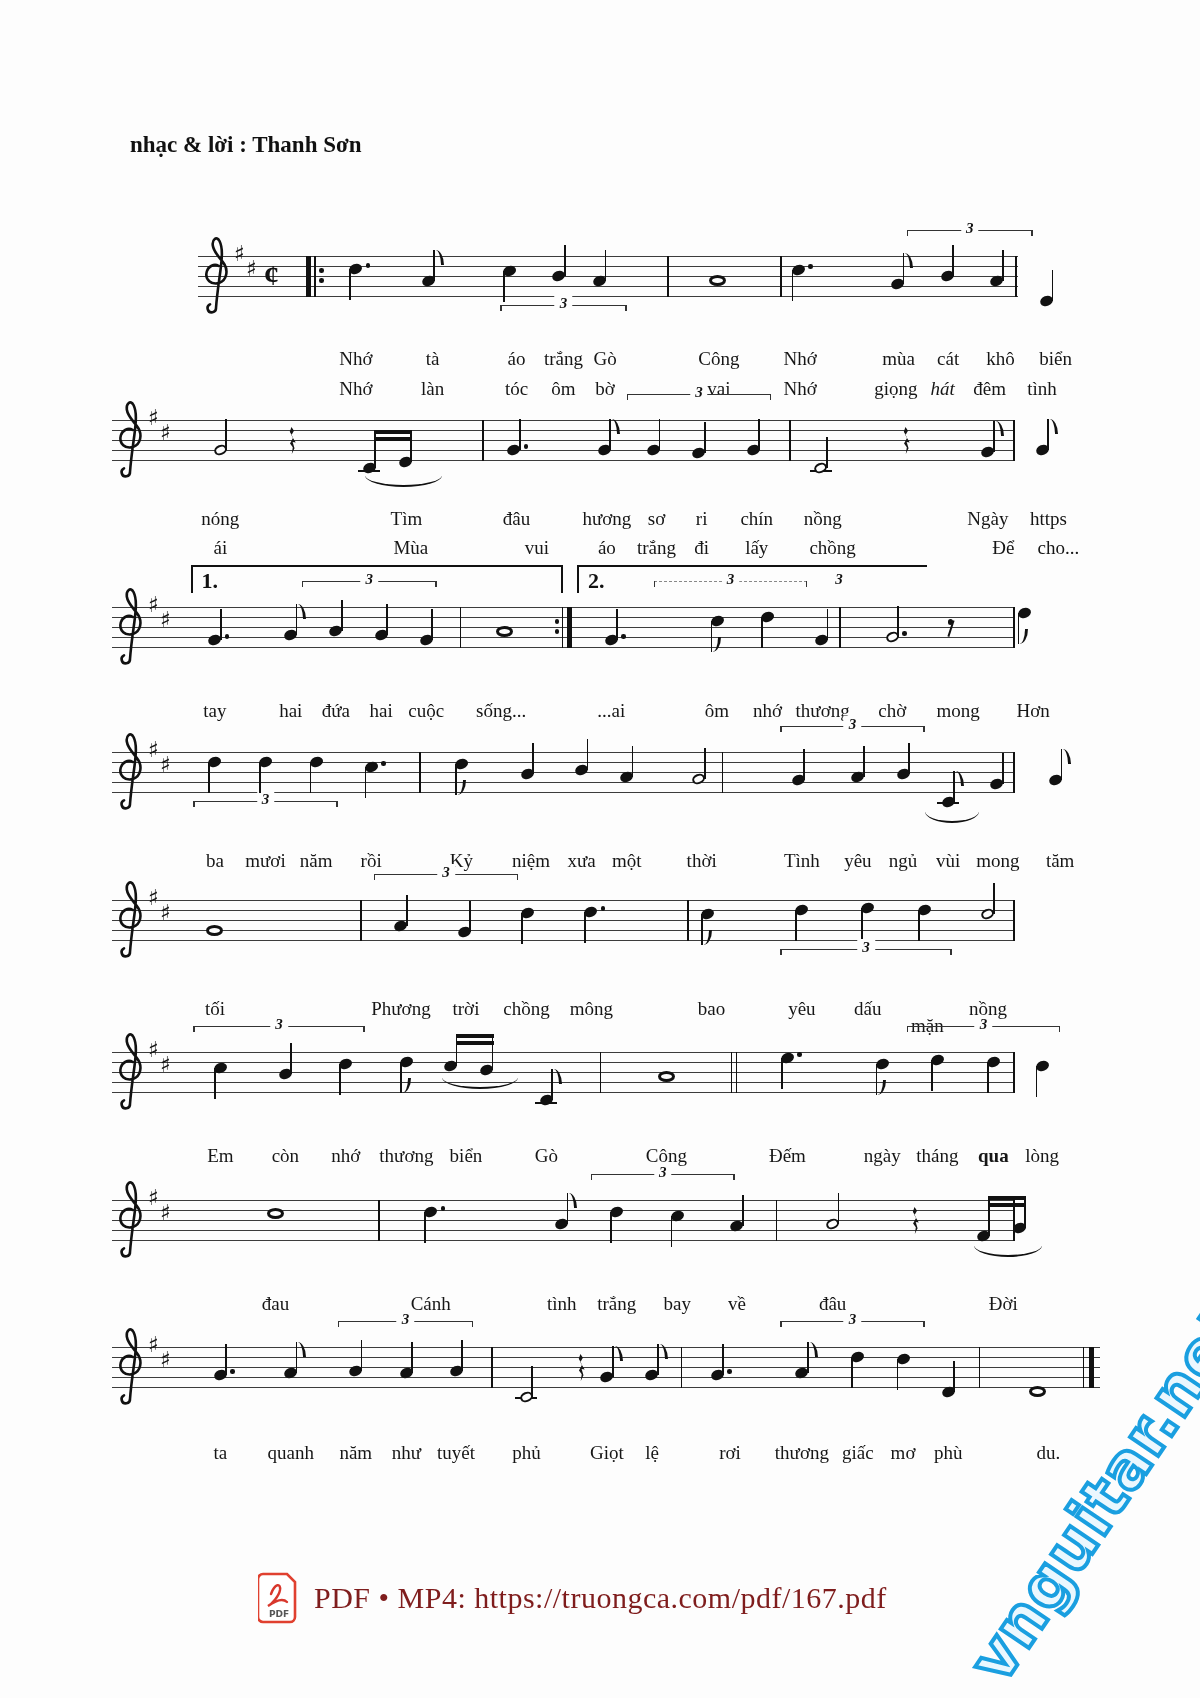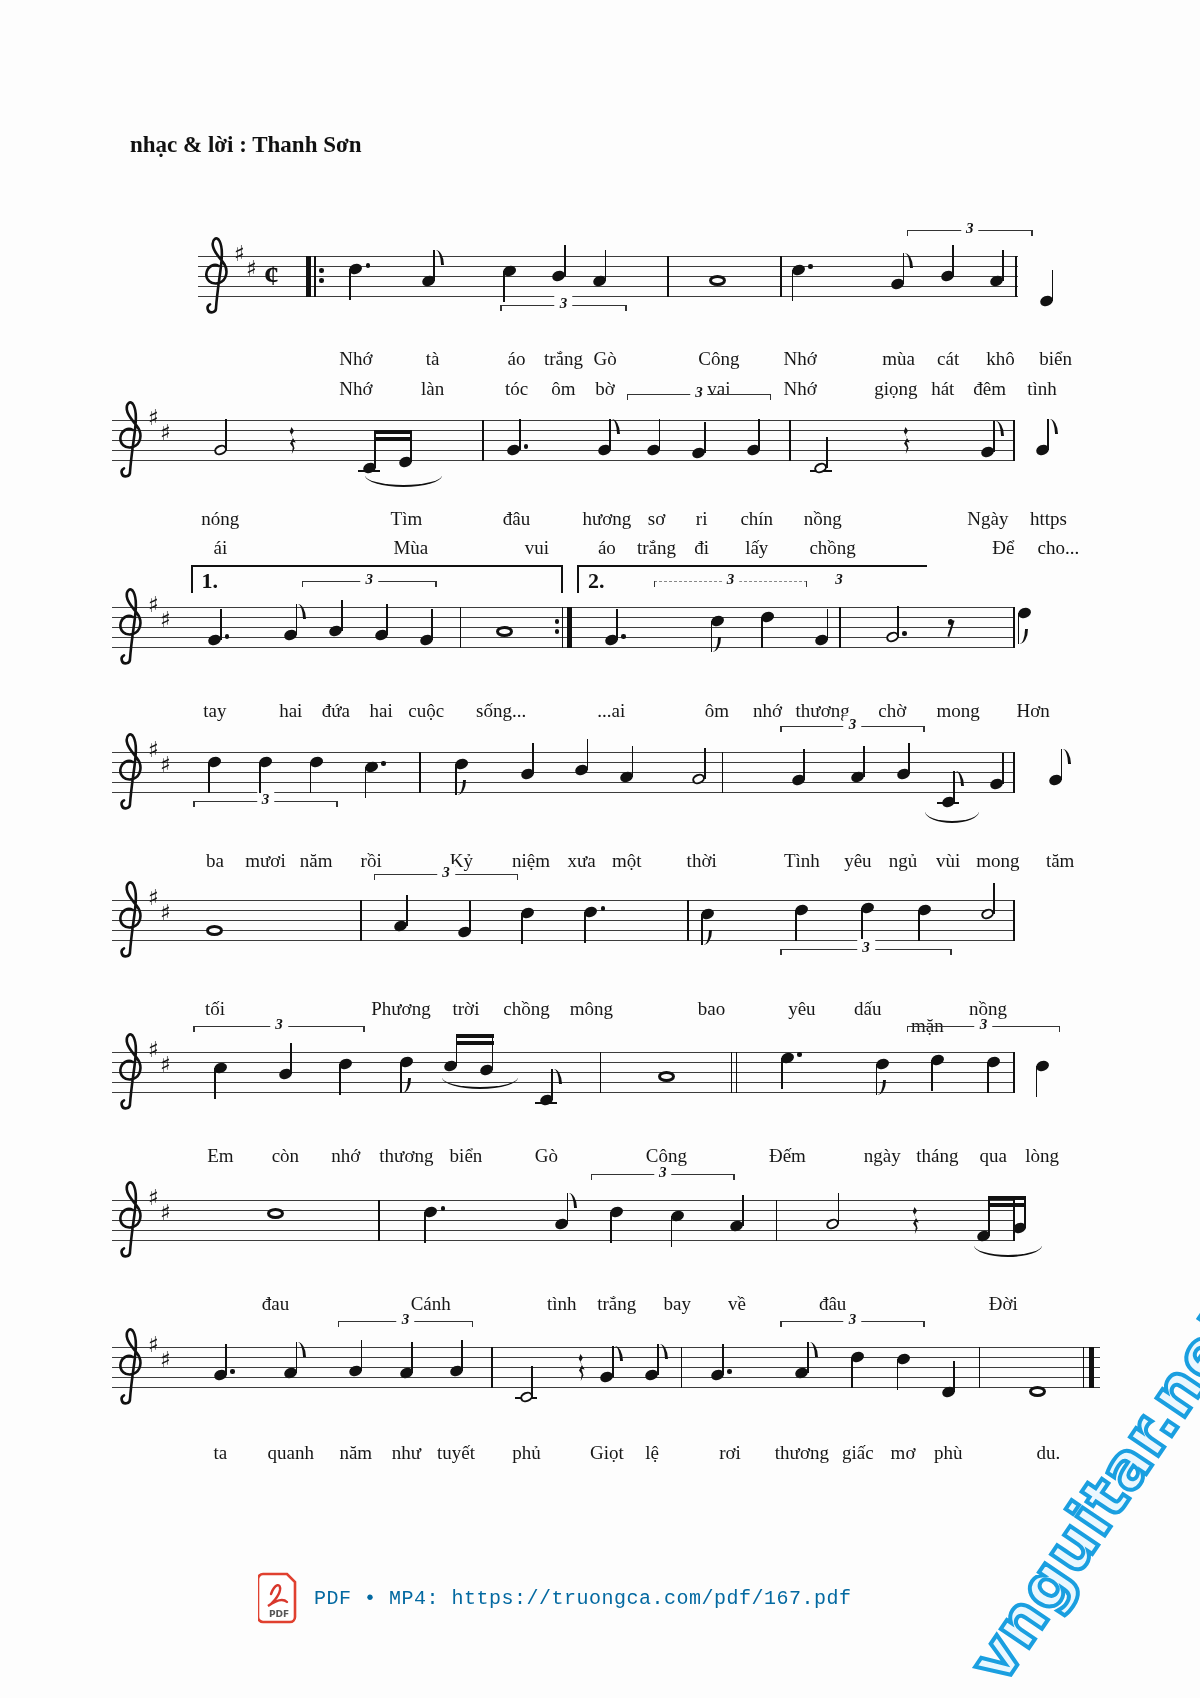--- a/index.html
+++ b/index.html
@@ -39,21 +39,21 @@
   .tick{position:absolute;width:1.6px;height:6px;background:#333;top:0;}
   .tupnum{position:absolute;left:50%;top:-10px;transform:translateX(-50%);
           font-style:italic;font-weight:bold;font-size:15px;background:#fdfdfd;padding:0 5px;line-height:1.1;}
   .volta{position:absolute;border-top:2.2px solid #111;border-left:2.2px solid #111;height:26px;}
   .volta.closed{border-right:2.2px solid #111;}
   .vlabel{position:absolute;left:9px;top:1px;font-weight:bold;font-size:22px;}
   .slur{position:absolute;height:11px;border-bottom:2px solid #111;border-radius:0 0 55% 55% / 0 0 100% 100%;}
   .lyr{position:absolute;transform:translateX(-50%);white-space:nowrap;font-size:19px;color:#161616;}
   .footer{position:absolute;left:258px;top:1572px;display:flex;align-items:center;}
   .pdfico{width:42px;height:52px;margin-right:14px;}
-  .ftext{font-size:20px;color:#0369a1;letter-spacing:.5px;font-family:Liberation Mono, monospace;}
+  .ftext{font-size:30px;color:#7f1d1d;letter-spacing:.5px;font-family:Liberation Serif, serif;}
   .watermark{position:absolute;left:985px;top:1638px;transform:rotate(-56deg);transform-origin:0 50%;
              font-family:"DejaVu Sans",sans-serif;font-weight:bold;font-size:62px;letter-spacing:1px;
              color:#eaf7fe;-webkit-text-stroke:4px #1a9fe0;white-space:nowrap;}
 </style>
 </head>
 <body>
 
 <div class="page">
   <div class="credit">nhạc &amp; lời : Thanh Sơn</div>
 
@@ -126,21 +126,21 @@
         <div class="lyr" style="left: 888.552px; top: 142px;">khô</div>
         <div class="lyr" style="left: 943.635px; top: 142px;">biển</div>
         <div class="lyr" style="left: 243.81px; top: 172px;">Nhớ</div>
         <div class="lyr" style="left: 320.565px; top: 172px;">làn</div>
         <div class="lyr" style="left: 404.544px; top: 172px;">tóc</div>
         <div class="lyr" style="left: 451.5px; top: 172px;">ôm</div>
         <div class="lyr" style="left: 493.038px; top: 172px;">bờ</div>
         <div class="lyr" style="left: 606.816px; top: 172px;">vai</div>
         <div class="lyr" style="left: 688.086px; top: 172px;">Nhớ</div>
         <div class="lyr" style="left: 783.804px; top: 172px;">giọng</div>
-        <div class="lyr" style="left: 830.76px; top: 172px;">hát</div>
+        <div class="lyr" style="left: 830.76px; top: 172px; font-style: italic;">hát</div>
         <div class="lyr" style="left: 877.716px; top: 172px;">đêm</div>
         <div class="lyr" style="left: 930.09px; top: 172px;">tình</div>
       </div>
       <div class="stave" style="top: 370px;">
         <div class="sline" style="left: 0px; width: 903px; top: 50px;"></div>
         <div class="sline" style="left: 0px; width: 903px; top: 60px;"></div>
         <div class="sline" style="left: 0px; width: 903px; top: 70px;"></div>
         <div class="sline" style="left: 0px; width: 903px; top: 80px;"></div>
         <div class="sline" style="left: 0px; width: 903px; top: 90px;"></div>
         <svg class="clef-svg" width="30" height="90" viewBox="0 0 30 90" style="left:2px">
@@ -496,21 +496,21 @@
         <div class="lyr" style="left: 108.36px; top: 143px;">Em</div>
         <div class="lyr" style="left: 173.376px; top: 143px;">còn</div>
         <div class="lyr" style="left: 233.877px; top: 143px;">nhớ</div>
         <div class="lyr" style="left: 294.378px; top: 143px;">thương</div>
         <div class="lyr" style="left: 353.976px; top: 143px;">biển</div>
         <div class="lyr" style="left: 434.343px; top: 143px;">Gò</div>
         <div class="lyr" style="left: 554.442px; top: 143px;">Công</div>
         <div class="lyr" style="left: 675.444px; top: 143px;">Đếm</div>
         <div class="lyr" style="left: 770.259px; top: 143px;">ngày</div>
         <div class="lyr" style="left: 825.342px; top: 143px;">tháng</div>
-        <div class="lyr" style="left: 881.328px; top: 143px;">qua</div>
+        <div class="lyr" style="left: 881.328px; top: 143px; font-weight: bold;">qua</div>
         <div class="lyr" style="left: 930.09px; top: 143px;">lòng</div>
       </div>
       <div class="stave" style="top: 1150px;">
         <div class="sline" style="left: 0px; width: 903px; top: 50px;"></div>
         <div class="sline" style="left: 0px; width: 903px; top: 60px;"></div>
         <div class="sline" style="left: 0px; width: 903px; top: 70px;"></div>
         <div class="sline" style="left: 0px; width: 903px; top: 80px;"></div>
         <div class="sline" style="left: 0px; width: 903px; top: 90px;"></div>
         <svg class="clef-svg" width="30" height="90" viewBox="0 0 30 90" style="left:2px">
           <path d="M16 78 a4.2 4.2 0 1 1 -6 -3.6 M16 78 C17 64 19 52 20.5 40 C22 28 23 18 19.5 11 C16.5 5.5 12 9.5 12.8 15.5 C13.8 23 21 28.5 24.5 34.5 C28 40.5 27 50 19.5 52.8 C11.5 55.6 4.5 49.5 6.8 41.5 C8.4 36 14 33.5 18.6 35.8" fill="none" stroke="#111" stroke-width="2.6" stroke-linecap="round"></path>

